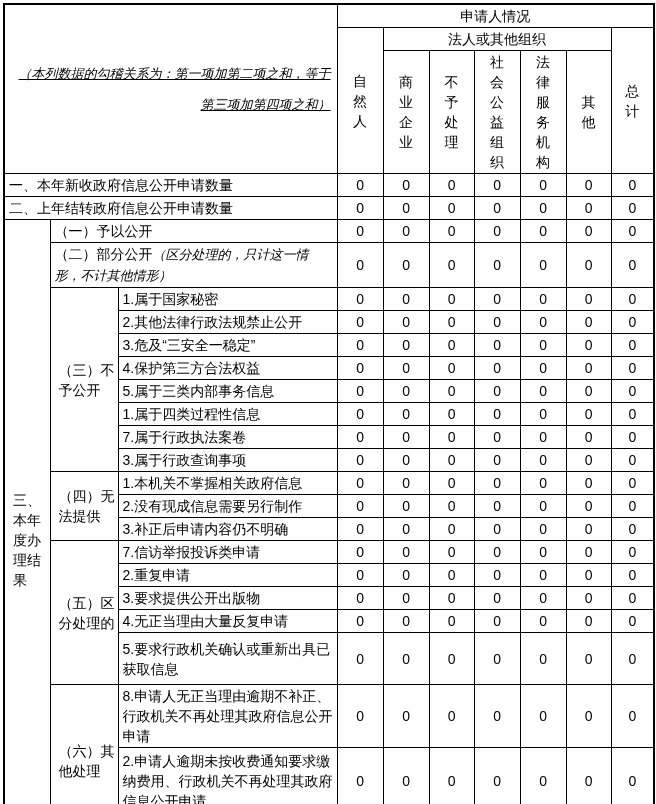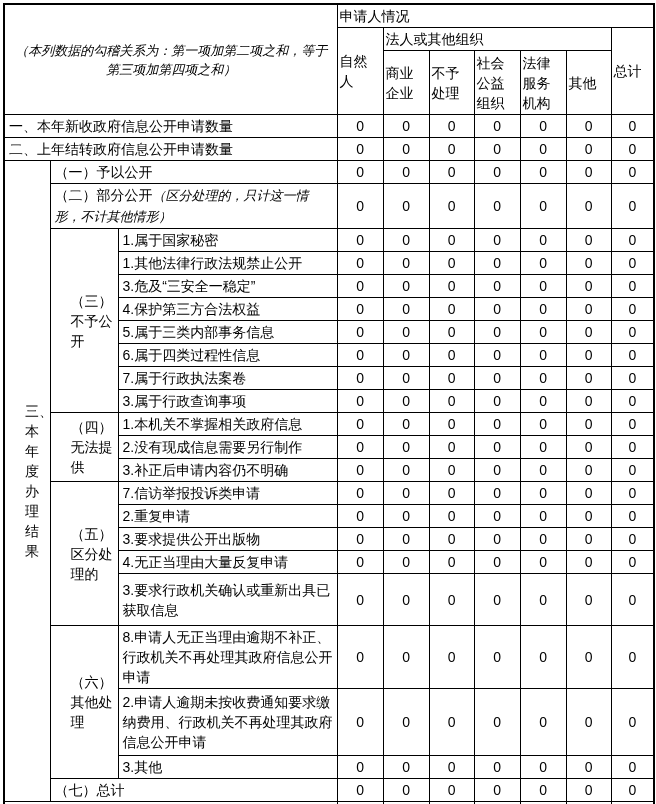--- a/index.html
+++ b/index.html
@@ -19,34 +19,35 @@
   }
   td {
     border: 1px solid #000;
     vertical-align: middle;
     padding: 1px 3px;
     font-size: 14px;
     line-height: 20px;
     overflow: hidden;
     word-break: break-all;
   }
-  td.hdr { padding: 1px 2px; }
+  td.hdr { text-align: center; padding: 1px 11px; }
   td.num { text-align: center; }
   td.rl  { text-align: left; padding-left: 4px; }
-  td.gl  { text-align: left; padding: 2px 3px 2px 20px; }
+  td.gl  { text-align: left; padding: 2px 3px 2px 8px; }
   .note {
     font-style: italic;
     font-family: "Liberation Serif", serif;
     font-size: 13px;
   }
   td.note-cell {
     padding: 6px 6px 6px 7px;
-    line-height: 19px;
+    line-height: 31px;
     vertical-align: middle;
-    text-align: center;
+    text-align: right;
+    text-decoration: underline;
   }
   tr { height: 22px; }
   tr.hr1 { height: 22px; }
   tr.hr2 { height: 23px; }
   tr.hr3 { height: 64px; }
   tr.r1  { height: 20px; }
   tr.r21 { height: 21px; }
   tr.t2  { height: 44px; }
   tr.t2b { height: 52px; }
   tr.t3  { height: 61px; }
@@ -136,21 +137,21 @@
       <td class="rl">1.属于国家秘密</td>
     <td class="num">0</td>
         <td class="num">0</td>
         <td class="num">0</td>
         <td class="num">0</td>
         <td class="num">0</td>
         <td class="num">0</td>
         <td class="num">0</td>
       </tr>
     <tr>
-        <td class="rl">1.其他法律行政法规禁止公开</td>
+        <td class="rl">2.其他法律行政法规禁止公开</td>
         <td class="num">0</td>
         <td class="num">0</td>
         <td class="num">0</td>
         <td class="num">0</td>
         <td class="num">0</td>
         <td class="num">0</td>
         <td class="num">0</td>
       </tr>
     <tr>
         <td class="rl">3.危及“三安全一稳定”</td>
@@ -176,21 +177,21 @@
         <td class="rl">5.属于三类内部事务信息</td>
         <td class="num">0</td>
         <td class="num">0</td>
         <td class="num">0</td>
         <td class="num">0</td>
         <td class="num">0</td>
         <td class="num">0</td>
         <td class="num">0</td>
       </tr>
     <tr>
-        <td class="rl">6.属于四类过程性信息</td>
+        <td class="rl">1.属于四类过程性信息</td>
         <td class="num">0</td>
         <td class="num">0</td>
         <td class="num">0</td>
         <td class="num">0</td>
         <td class="num">0</td>
         <td class="num">0</td>
         <td class="num">0</td>
       </tr>
     <tr>
         <td class="rl">7.属于行政执法案卷</td>
@@ -280,21 +281,21 @@
         <td class="rl">4.无正当理由大量反复申请</td>
         <td class="num">0</td>
         <td class="num">0</td>
         <td class="num">0</td>
         <td class="num">0</td>
         <td class="num">0</td>
         <td class="num">0</td>
         <td class="num">0</td>
       </tr>
     <tr class="t2b">
-        <td class="rl">3.要求行政机关确认或重新出具已获取信息</td>
+        <td class="rl">5.要求行政机关确认或重新出具已获取信息</td>
         <td class="num">0</td>
         <td class="num">0</td>
         <td class="num">0</td>
         <td class="num">0</td>
         <td class="num">0</td>
         <td class="num">0</td>
         <td class="num">0</td>
       </tr>
 
     <tr class="t3">

